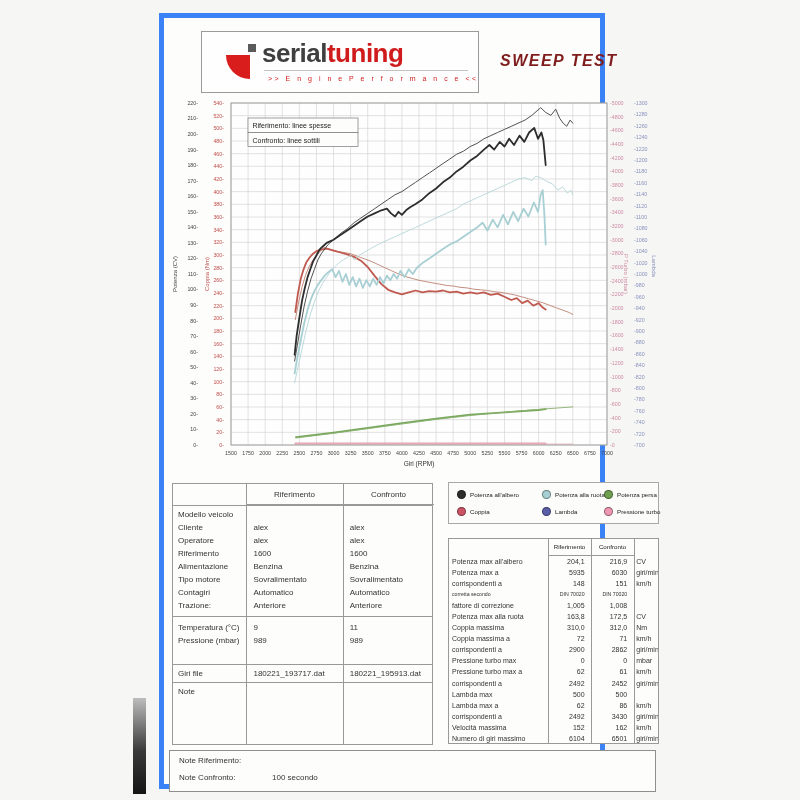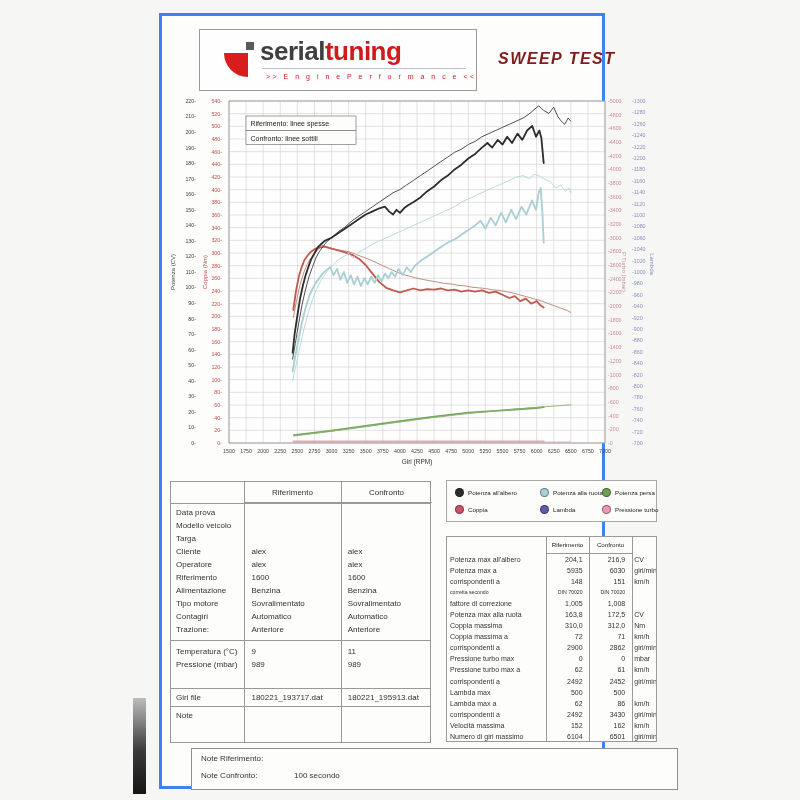--- a/index.html
+++ b/index.html
@@ -4,21 +4,21 @@
 <style>
   html,body{margin:0;padding:0;}
   body{
     width:800px;height:800px;position:relative;overflow:hidden;
     background:#f6f6f5;
     font-family:"Liberation Sans","DejaVu Sans",sans-serif;
     color:#333;
   }
   .page{
     position:absolute;left:159px;top:13px;width:446px;height:776px;
-    background:#fdfdfc;border:3px solid #3b82f6;box-sizing:border-box;
+    background:#fdfdfc;border:5px solid #3b82f6;box-sizing:border-box;
   }
   .scan-bar{
     position:absolute;left:133px;top:698px;width:13px;height:96px;
     background:linear-gradient(to bottom,#bdbdbd,#3a3a3a 55%,#141414);
   }
   
   .logo-box{
     position:absolute;left:37px;top:13px;width:278px;height:62px;
     border:1px solid #9a9a9a;background:#fefefe;box-sizing:border-box;
   }
@@ -73,21 +73,21 @@
   .rrow{display:flex;height:11.05px;line-height:11.05px;white-space:nowrap;}
   .rrow span{box-sizing:border-box;overflow:hidden;}
   .rrow .c0{width:99px;padding-left:3px;}
   .rrow .c1{width:43px;padding-right:5px;text-align:right;}
   .rrow .c2{width:43px;padding-right:5px;text-align:right;}
   .rrow .c3{width:26px;padding-left:4px;}
   .rrow.small{font-size:5.2px;}
   
   .notes-box{
     position:absolute;left:5px;top:732px;width:487px;height:42px;
-    border:1px solid #8f8f8f;box-sizing:border-box;background:#fdfdfc;font-size:8px;margin-left:24px;
+    border:1px solid #8f8f8f;box-sizing:border-box;background:#fdfdfc;font-size:8px;
   }
   .note-line{position:absolute;left:9px;display:flex;}
   .note-line .nl{width:93px;}
 </style>
 </head>
 <body>
 
 <div class="scan-bar"></div>
 
 <div class="page">
@@ -352,31 +352,21 @@
 
   <div class="info-table" id="info-table">
       <div class="vline" style="left: 73px;"></div>
       <div class="vline" style="left: 170px;"></div>
       <div class="ith" style="left: 73px; width: 97px;">Riferimento</div>
       <div class="ith" style="left: 170px; width: 91px;">Confronto</div>
       <div style="position: absolute; top: 21px; left: 0px; right: 0px; height: 1px; background: rgb(153, 153, 153);"></div>
       <div class="info-body">
         <div class="isec" style="padding: 3px 0px 4px;">
           <div class="irow">
-            <span class="c0">Data prova</span>
-            <span class="c1"></span>
-            <span class="c2"></span>
-          </div>
-          <div class="irow">
             <span class="c0">Modello veicolo</span>
-            <span class="c1"></span>
-            <span class="c2"></span>
-          </div>
-          <div class="irow">
-            <span class="c0">Targa</span>
             <span class="c1"></span>
             <span class="c2"></span>
           </div>
           <div class="irow">
             <span class="c0">Cliente</span>
             <span class="c1">alex</span>
             <span class="c2">alex</span>
           </div>
           <div class="irow">
             <span class="c0">Operatore</span>

